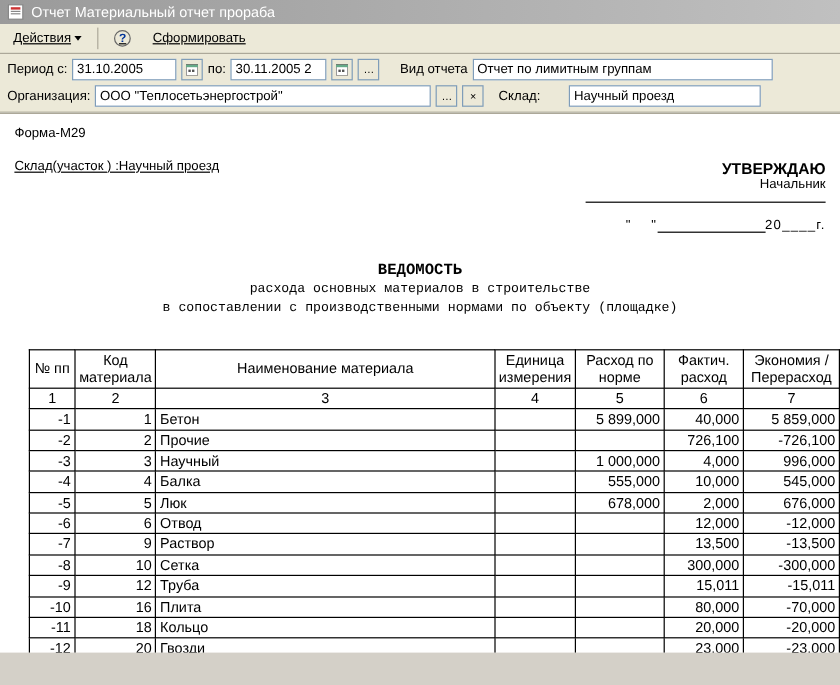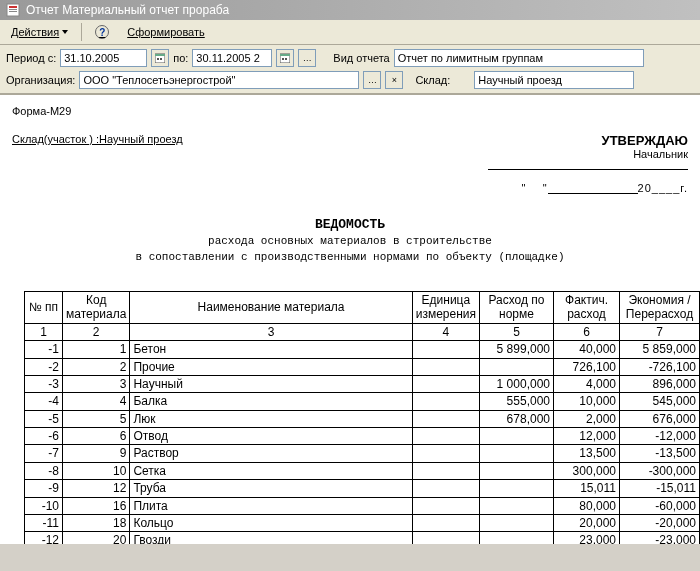--- a/index.html
+++ b/index.html
@@ -276,21 +276,21 @@
           <td class="right">726,100</td>
           <td class="right">-726,100</td>
         </tr>
         <tr>
           <td class="right">-3</td>
           <td class="right">3</td>
           <td class="left">Научный</td>
           <td></td>
           <td class="right">1 000,000</td>
           <td class="right">4,000</td>
-          <td class="right">896,000</td>
+          <td class="right">996,000</td>
         </tr>
         <tr>
           <td class="right">-4</td>
           <td class="right">4</td>
           <td class="left">Балка</td>
           <td></td>
           <td class="right">555,000</td>
           <td class="right">10,000</td>
           <td class="right">545,000</td>
         </tr>
@@ -339,21 +339,21 @@
           <td class="right">15,011</td>
           <td class="right">-15,011</td>
         </tr>
         <tr>
           <td class="right">-10</td>
           <td class="right">16</td>
           <td class="left">Плита</td>
           <td></td>
           <td class="right"></td>
           <td class="right">80,000</td>
-          <td class="right">-60,000</td>
+          <td class="right">-70,000</td>
         </tr>
         <tr>
           <td class="right">-11</td>
           <td class="right">18</td>
           <td class="left">Кольцо</td>
           <td></td>
           <td class="right"></td>
           <td class="right">20,000</td>
           <td class="right">-20,000</td>
         </tr>

